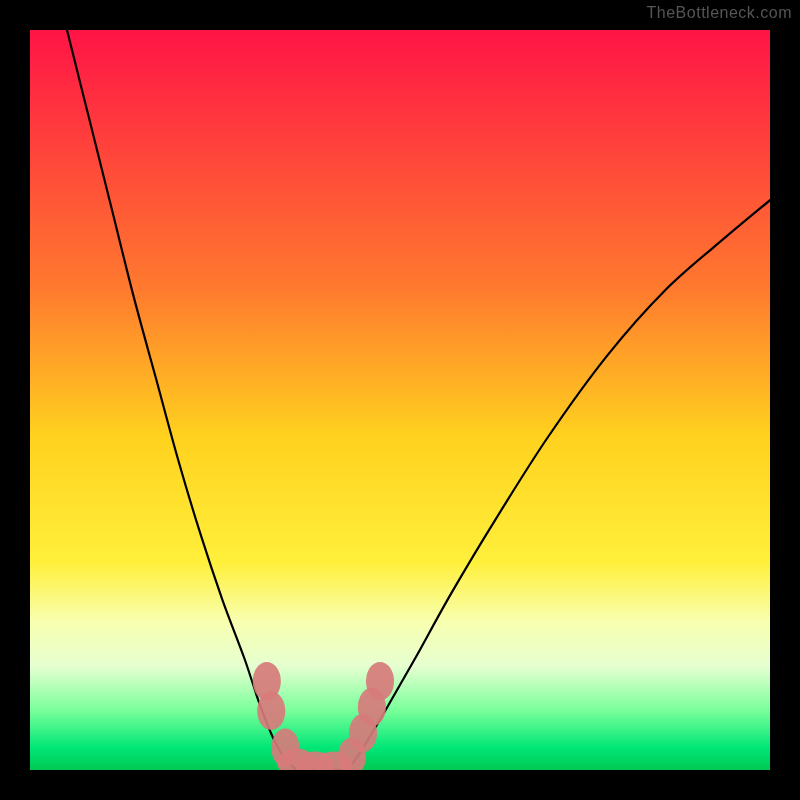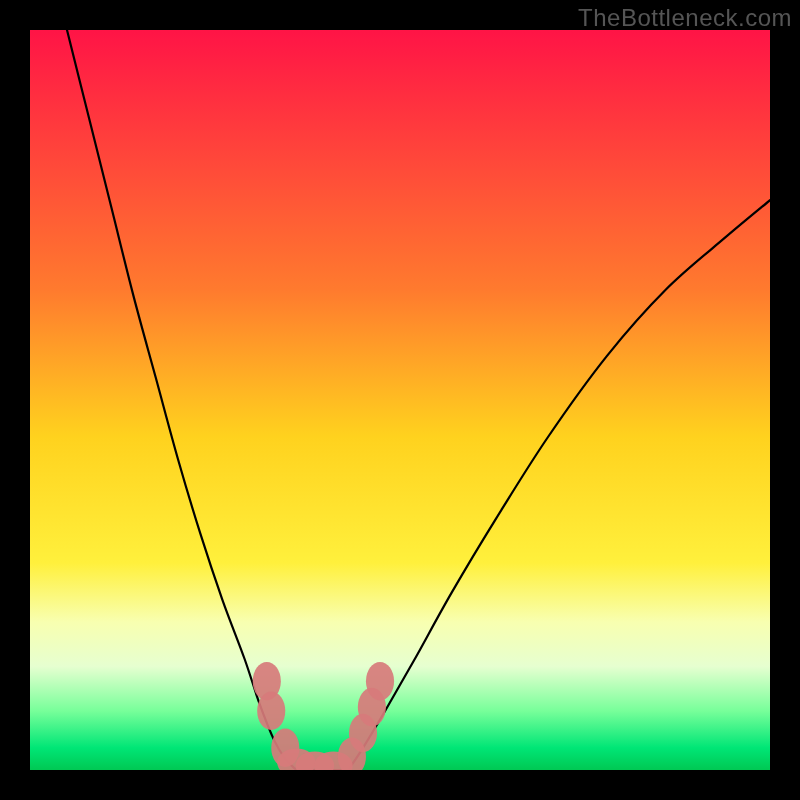--- a/index.html
+++ b/index.html
@@ -14,21 +14,21 @@
     position: relative;
     width: 800px;
     height: 800px;
   }
   .watermark {
     position: absolute;
     top: 4px;
     right: 8px;
     color: #555555;
     font-family: Arial, Helvetica, sans-serif;
-    font-size: 24px;
+    font-size: 16px;
     letter-spacing: 0.5px;
     z-index: 10;
   }
   .chart-svg {
     position: absolute;
     left: 30px;
     top: 30px;
     width: 740px;
     height: 740px;
   }

